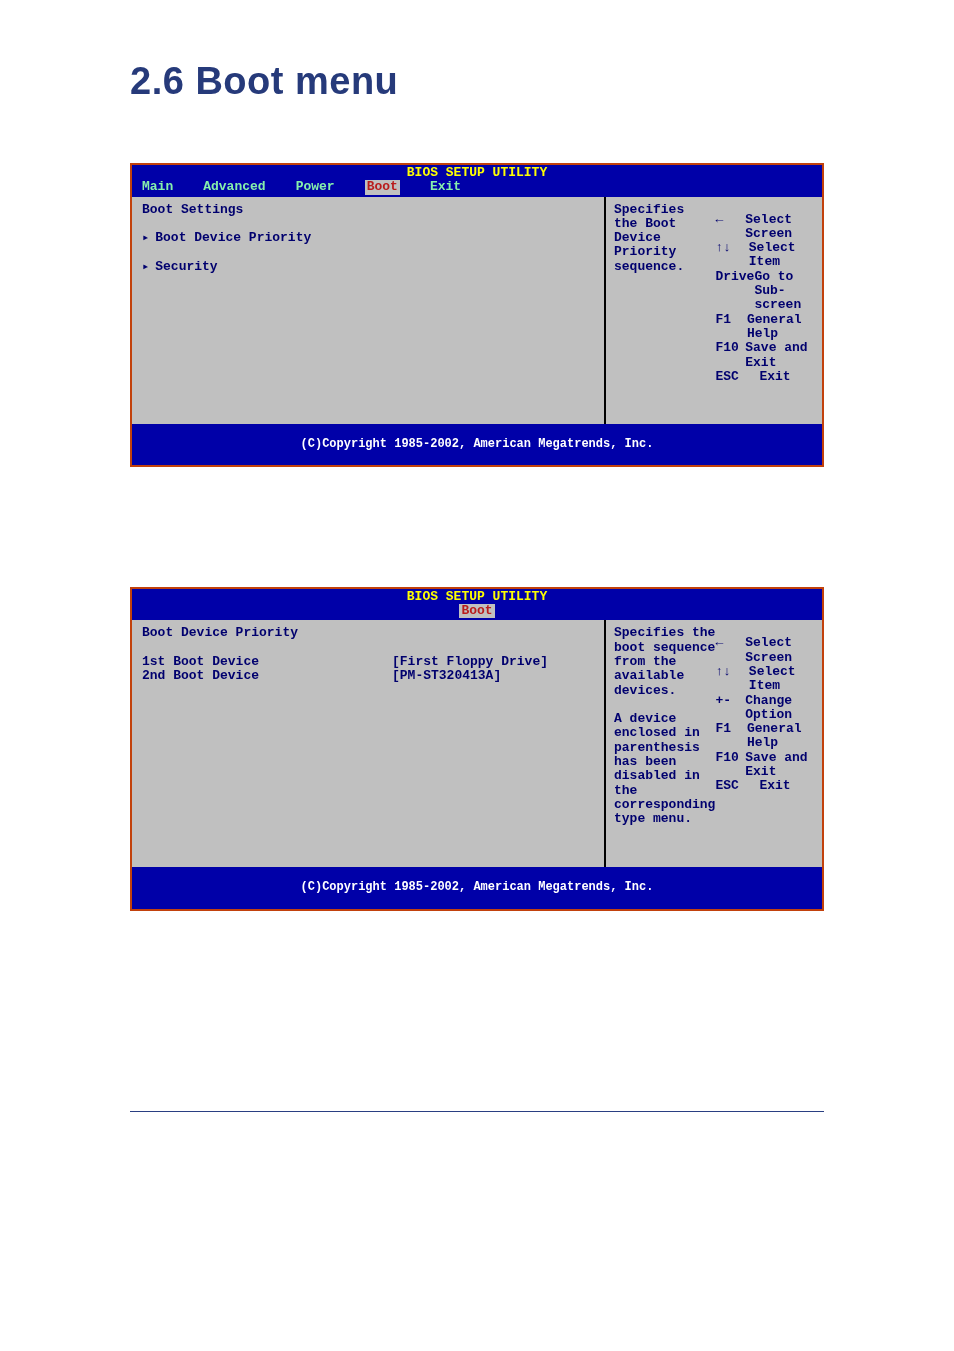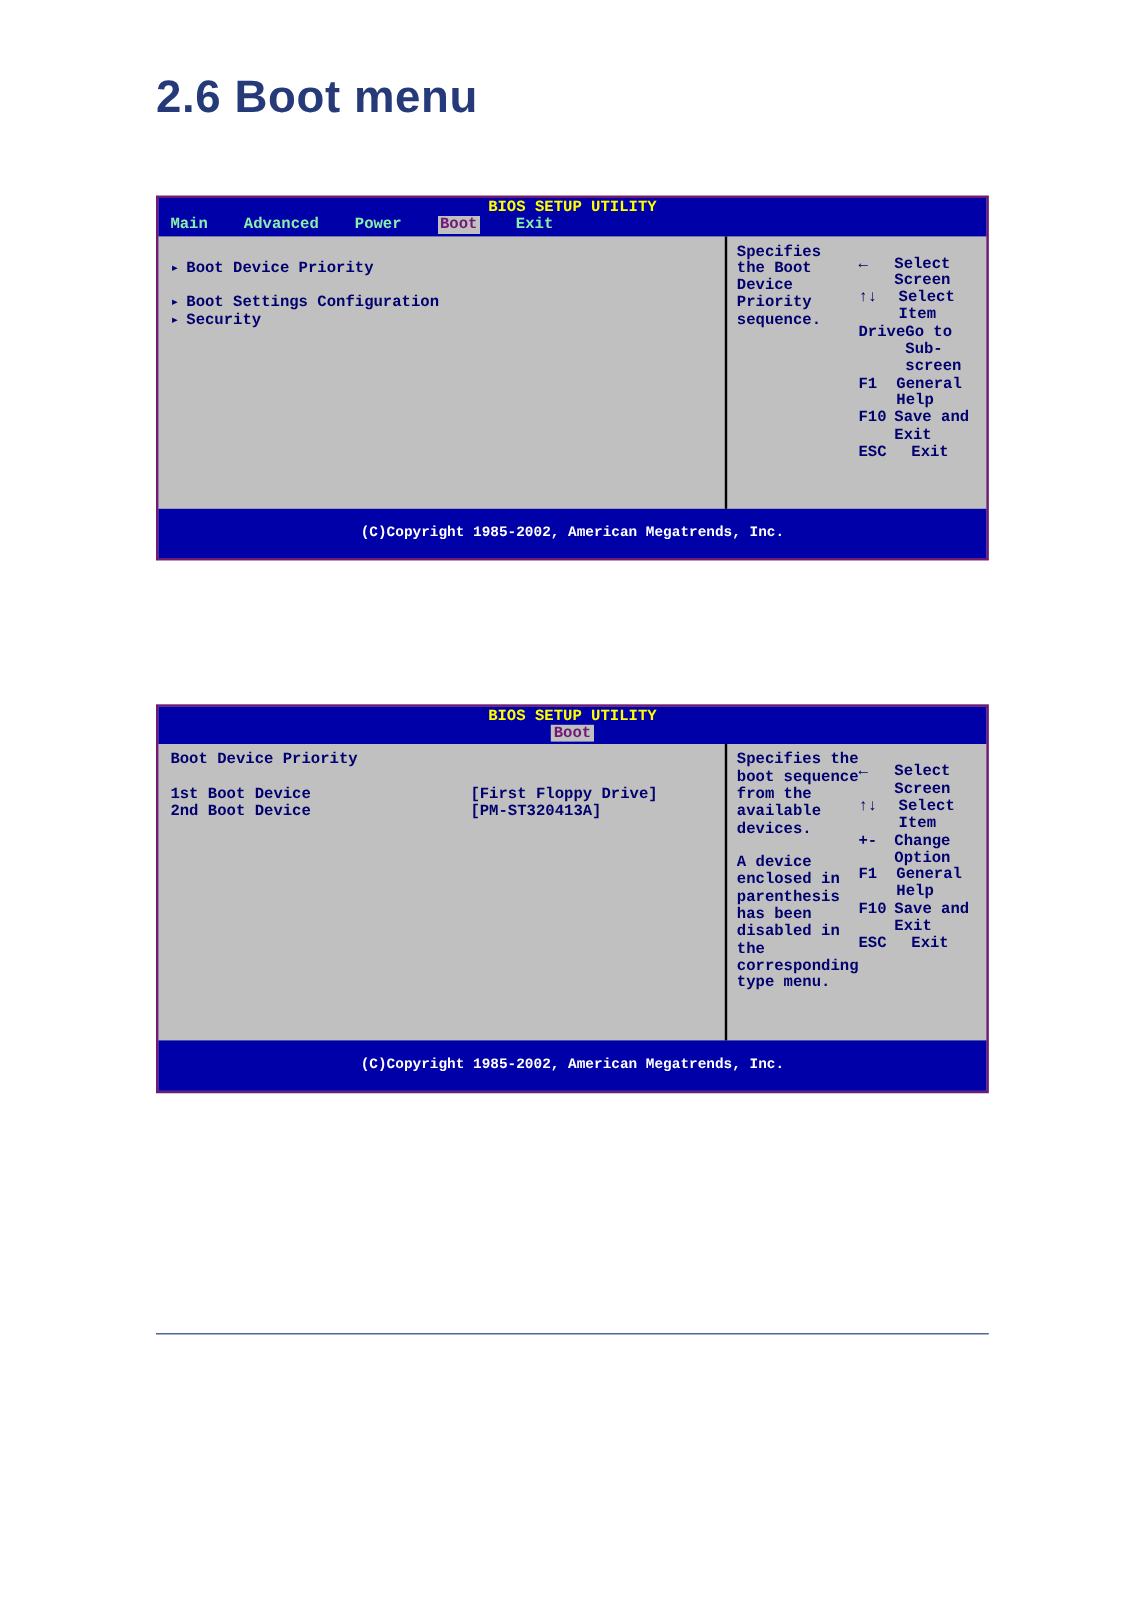--- a/index.html
+++ b/index.html
@@ -15,21 +15,21 @@
   h1.page-title {
     font-family: "Arial Black", Arial, sans-serif;
     font-weight: 900;
     font-size: 38px;
     color: #263a7a;
     margin: 0 0 60px 0;
     letter-spacing: 0.5px;
     font-stretch: condensed;
   }
   .bios-box {
-    border: 2px solid #701a75;
+    border: 2px solid #c2410c;
     background: #c0c0c0;
     font-family: "Courier New", monospace;
     font-size: 13px;
     font-weight: bold;
     line-height: 1.1;
     color: #00006e;
     margin-bottom: 120px;
   }
   .bios-header {
     background: #0000a8;
@@ -44,21 +44,21 @@
   .menu-row {
     display: flex;
     padding: 0 10px 2px 10px;
   }
   .menu-item {
     color: #86efac;
     margin-right: 30px;
   }
   .menu-item.active {
     background: #c0c0c0;
-    color: #701a75;
+    color: #b91c1c;
     padding: 0 2px;
   }
   .bios-body {
     display: flex;
   }
   .left-panel {
     flex: 1;
     border: 2px solid #000;
     border-top: none;
     border-left: none;
@@ -127,24 +127,24 @@
       <div class="menu-row">
         <span class="menu-item">Main</span>
         <span class="menu-item">Advanced</span>
         <span class="menu-item">Power</span>
         <span class="menu-item active">Boot</span>
         <span class="menu-item">Exit</span>
       </div>
     </div>
     <div class="bios-body">
       <div class="left-panel">
+        <div class="item-row">Boot Settings</div>
         <br>
         <div class="item-row arrow-marker">Boot Device Priority</div>
         <br>
-        <div class="item-row arrow-marker">Boot Settings Configuration</div>
         <div class="item-row arrow-marker">Security</div>
       </div>
       <div class="right-panel">
         <div class="help-top">Specifies the Boot Device Priority sequence.</div>
         <div class="help-keys">
           <div class="krow">
               <span class="kicon">←</span>
               <span>Select Screen</span>
             </div>
           <div class="krow">

